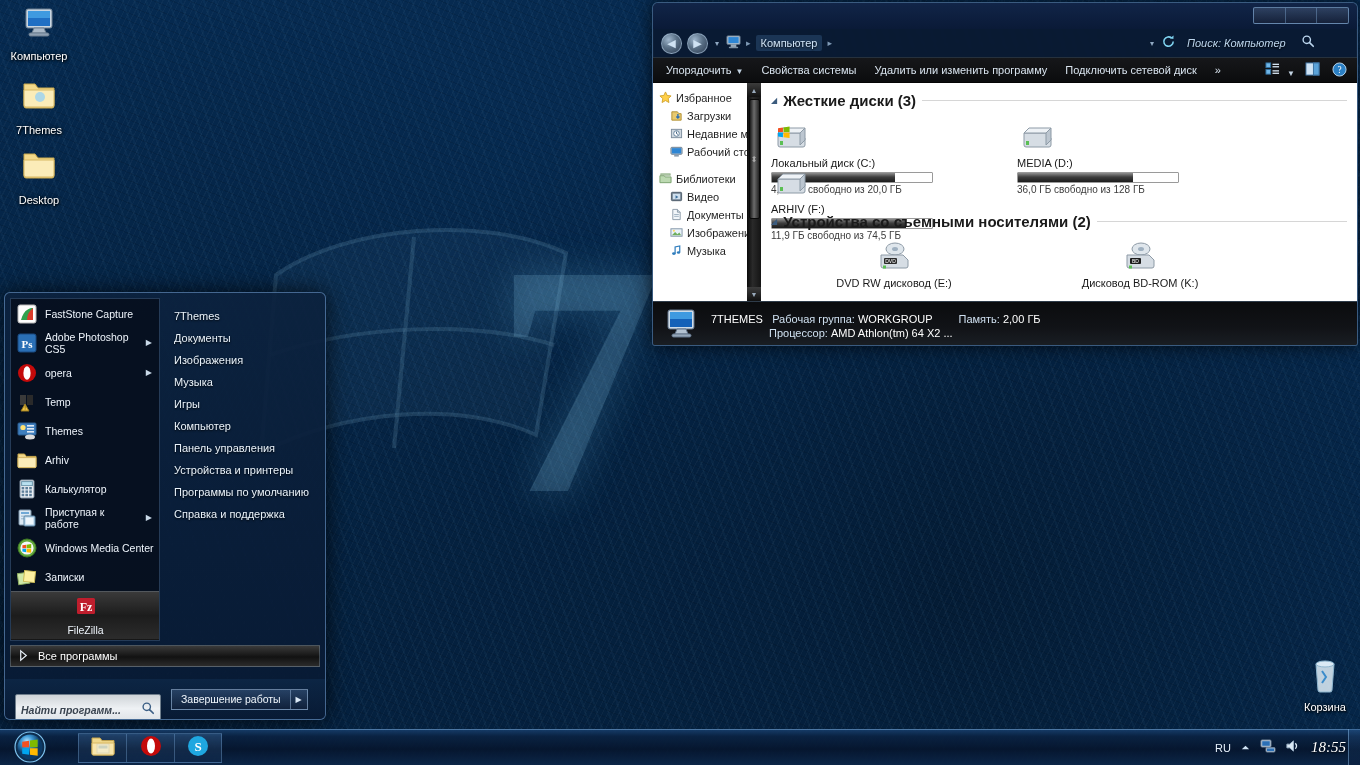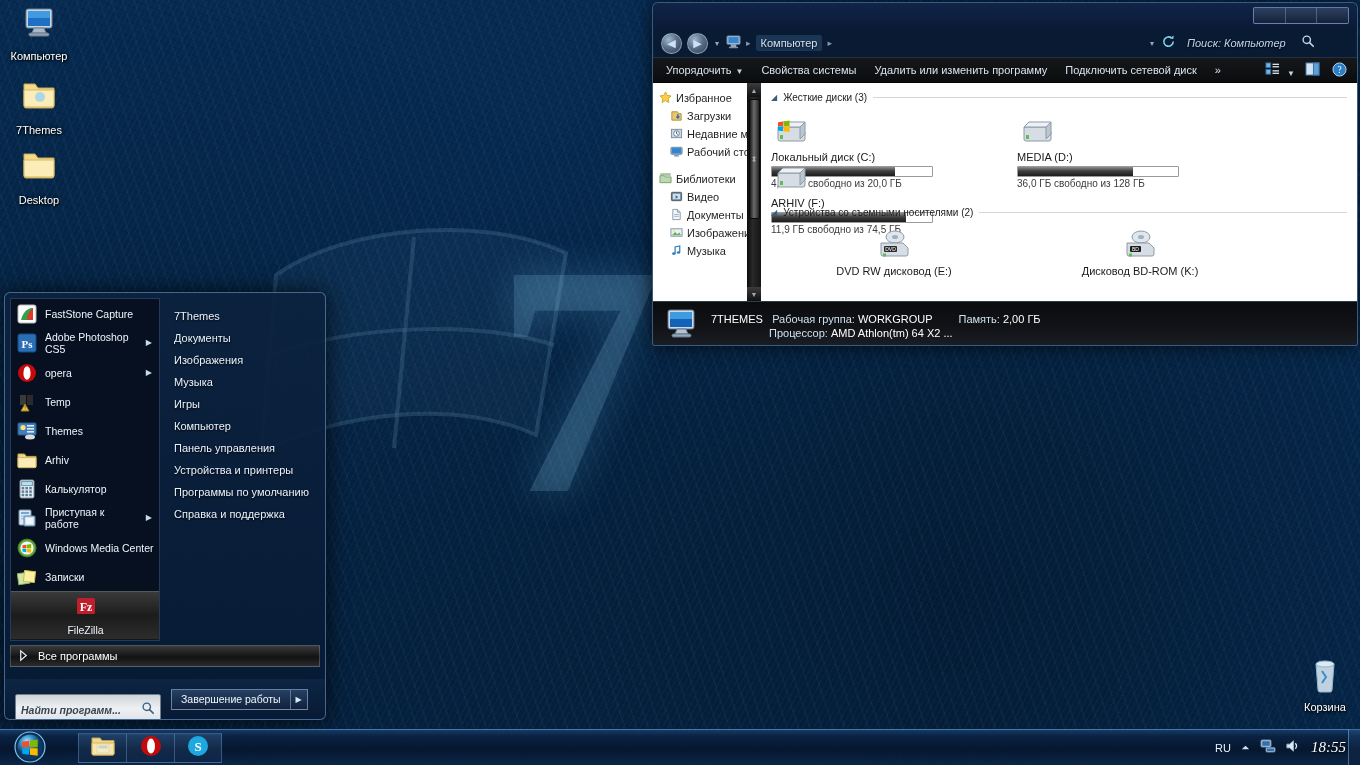--- a/index.html
+++ b/index.html
@@ -148,21 +148,21 @@
     color: #aaa; font-size: 8px;
   }
   #np-track { flex: 1; }
 
   #content {
     flex: 1; background: #fff; overflow: hidden; padding: 6px 10px 0 10px;
     position: relative;
   }
   .grouphdr { display: flex; align-items: center; gap: 6px; margin: 3px 0 4px 0; }
   .grouphdr .tri { color: #3b5b7d; font-size: 8px; }
-  .grouphdr .lbl { font-size: 10px; color: #1a1a1a; white-space: nowrap; }
+  .grouphdr .lbl { font-size: 15px; color: #1a1a1a; white-space: nowrap; font-weight: bold; }
   .grouphdr .rule { flex: 1; height: 1px; background: #d6d6d6; }
 
   .tiles { display: flex; flex-wrap: wrap; }
   .tile { display: flex; width: 246px; height: 46px; padding: 2px 0; flex-direction: column; }
   .tile .ic { width: 40px; flex: 0 0 40px; display: flex; align-items: center; justify-content: center; }
   .tile .meta { flex: 1; padding-top: 1px; }
   .tile .nm { font-size: 11px; color: #1a1a1a; line-height: 14px; white-space: nowrap; }
   .bar {
     width: 162px; height: 11px; margin: 2px 0 1px 0;
     border: 1px solid #9a9a9a; background: #fff; border-radius: 1px; overflow: hidden;

